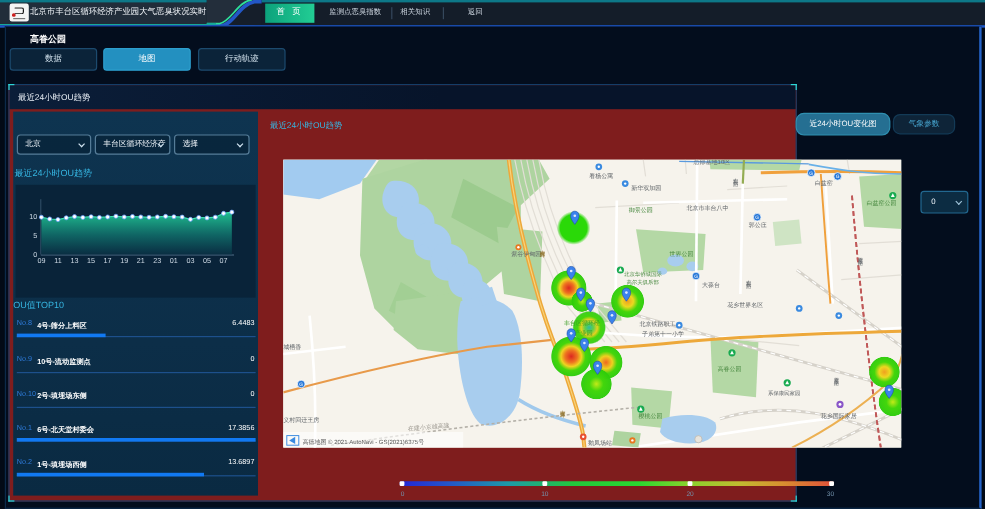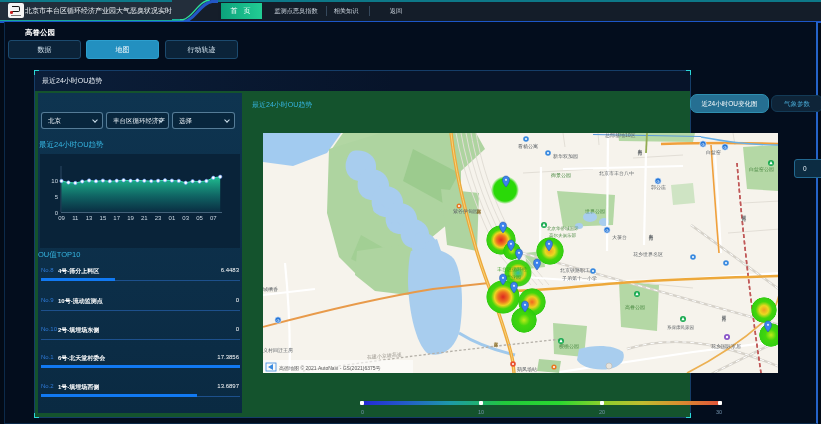--- a/index.html
+++ b/index.html
@@ -17,21 +17,21 @@
   #swoosh { position:absolute; left:172px; top:0; width:46px; height:21px; overflow:hidden; }
   .navitem { position:absolute; top:0; height:21px; line-height:21px; color:#cdd6e0; font-size:6.2px; text-align:center; white-space:nowrap; }
   #homebtn { position:absolute; left:221px; top:3px; width:41px; height:16px; background:linear-gradient(90deg,#0ca27c,#22cd94); color:#fff; font-size:7px; line-height:16px; text-align:center; letter-spacing:2px; }
   .navsep { position:absolute; top:6px; width:1px; height:10px; background:#35485c; }
   
   #frame { position:absolute; left:4px; top:22px; width:814px; height:402px; background:#030d1d; border:1px solid #0c2a4a; border-top:none; border-right:2px solid #2563c8; }
   #pub { position:absolute; left:20px; top:6px; color:#fff; font-size:7.5px; font-weight:bold; }
   .tabbtn { position:absolute; top:18px; width:73px; height:19px; border-radius:3px; background:#0b2339; border:1px solid #1c4a6e; color:#d5e4ef; font-size:7px; line-height:17px; text-align:center; }
   .tabbtn.active { background:#2390c0; border-color:#2d9fce; color:#fff; }
   
-  #panel { position:absolute; left:2px; top:48px; width:657px; height:348px; background:#14532d; border:1px solid #153d68;margin-left:27px; }
+  #panel { position:absolute; left:2px; top:48px; width:657px; height:348px; background:#7f1d1d; border:1px solid #153d68; }
   #panel .hdr { position:absolute; left:0; top:0; width:100%; height:20px; background:linear-gradient(90deg,#0b1e39,#07142a 55%); }
   #panel .hdr .t { position:absolute; left:7px; top:5px; color:#e8eef5; font-size:7px; }
   .corner { position:absolute; width:5px; height:5px; border:1.5px solid #2bd8d8; }
   .c-tl { left:-1px; top:-1px; border-right:none; border-bottom:none; }
   .c-tr { right:-1px; top:-1px; border-left:none; border-bottom:none; }
   .c-bl { left:-1px; bottom:-1px; border-right:none; border-top:none; }
   .c-br { right:-1px; bottom:-1px; border-left:none; border-top:none; }
   
   #side { position:absolute; left:3px; top:22px; width:204px; height:320px; background:linear-gradient(180deg,#0e3450 0%,#0c2e48 60%,#0a2a42 100%); }
   .sel { position:absolute; top:19px; height:17px; border:1px solid rgba(150,195,225,0.55); border-radius:3px; background:rgba(6,32,52,0.65); color:#f0f6fb; font-size:6.5px; line-height:15px; padding-left:6px; white-space:nowrap; overflow:hidden; }

